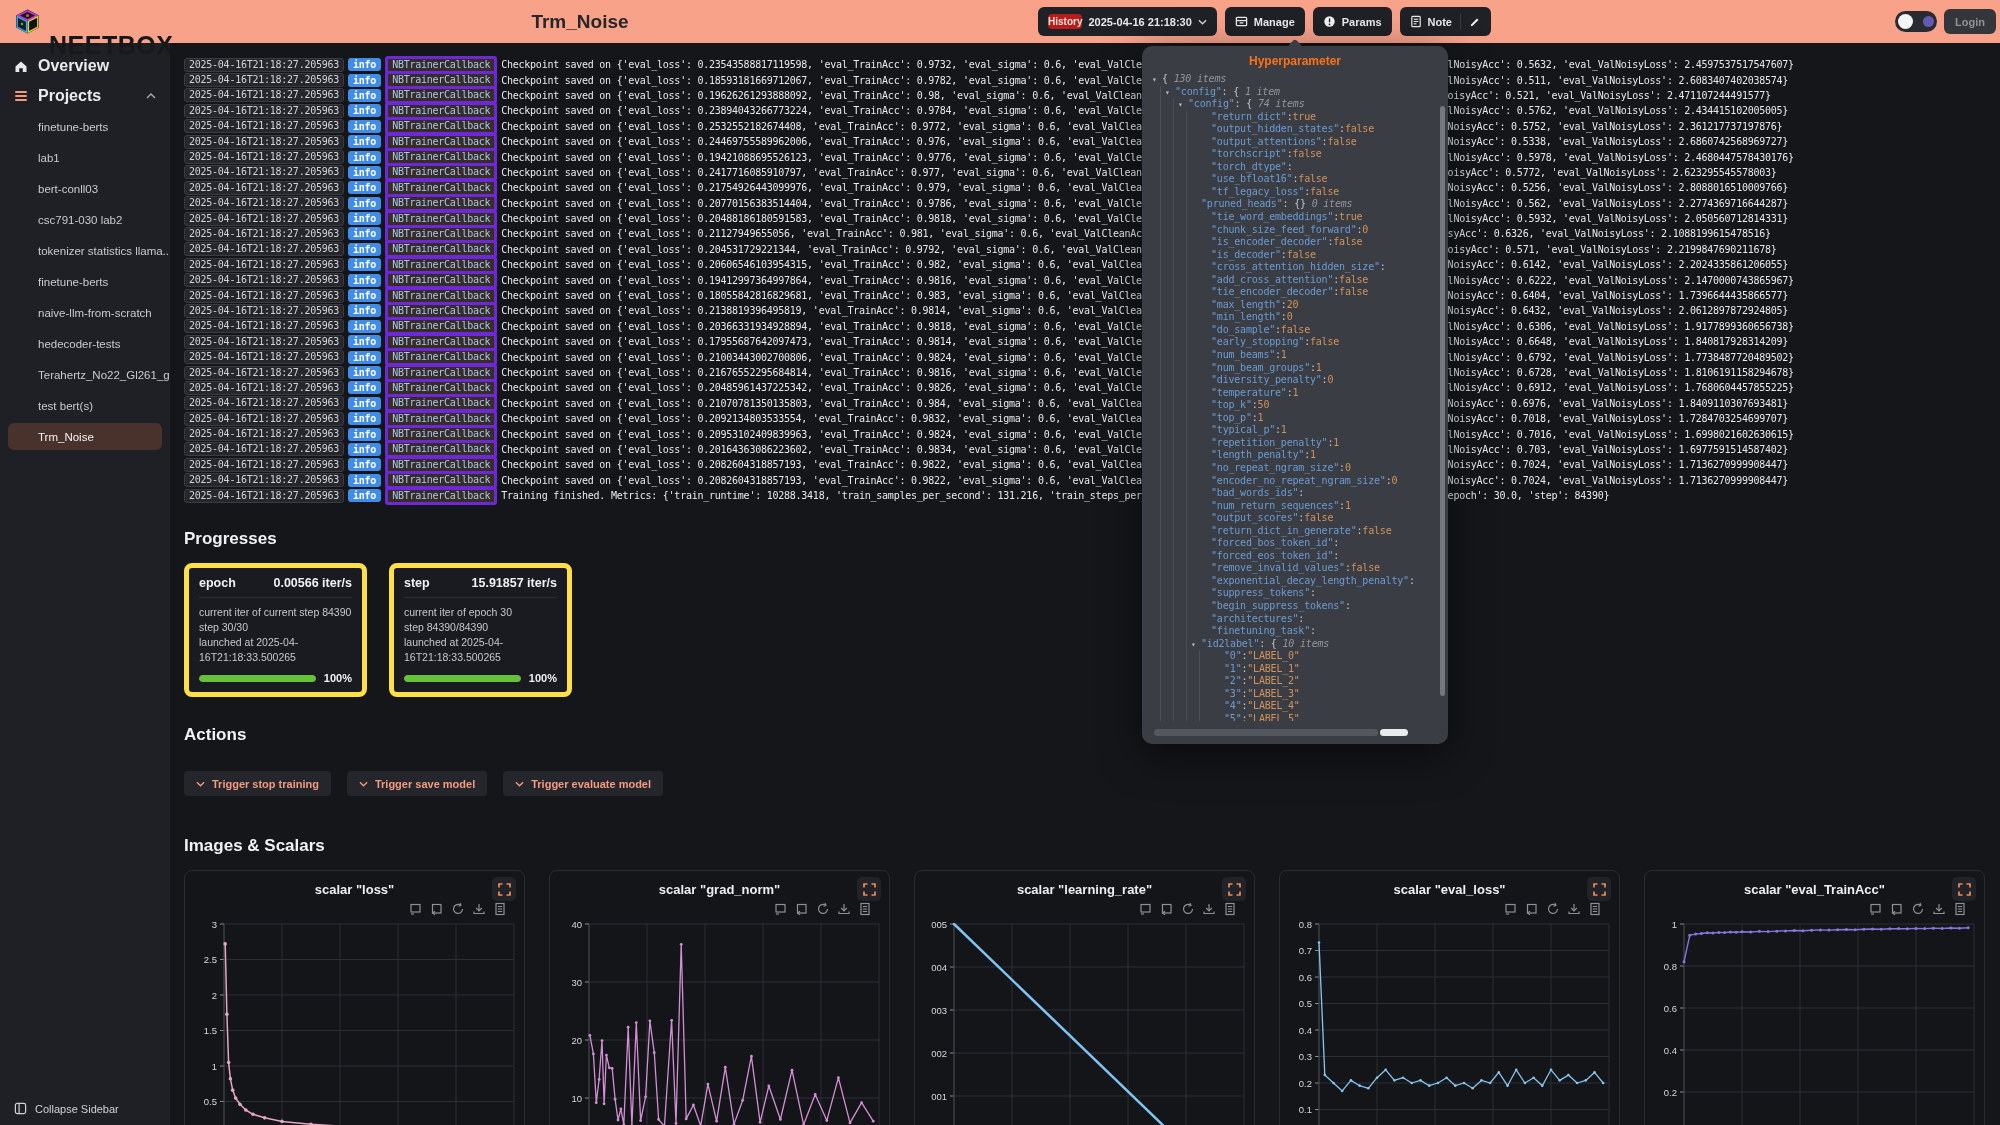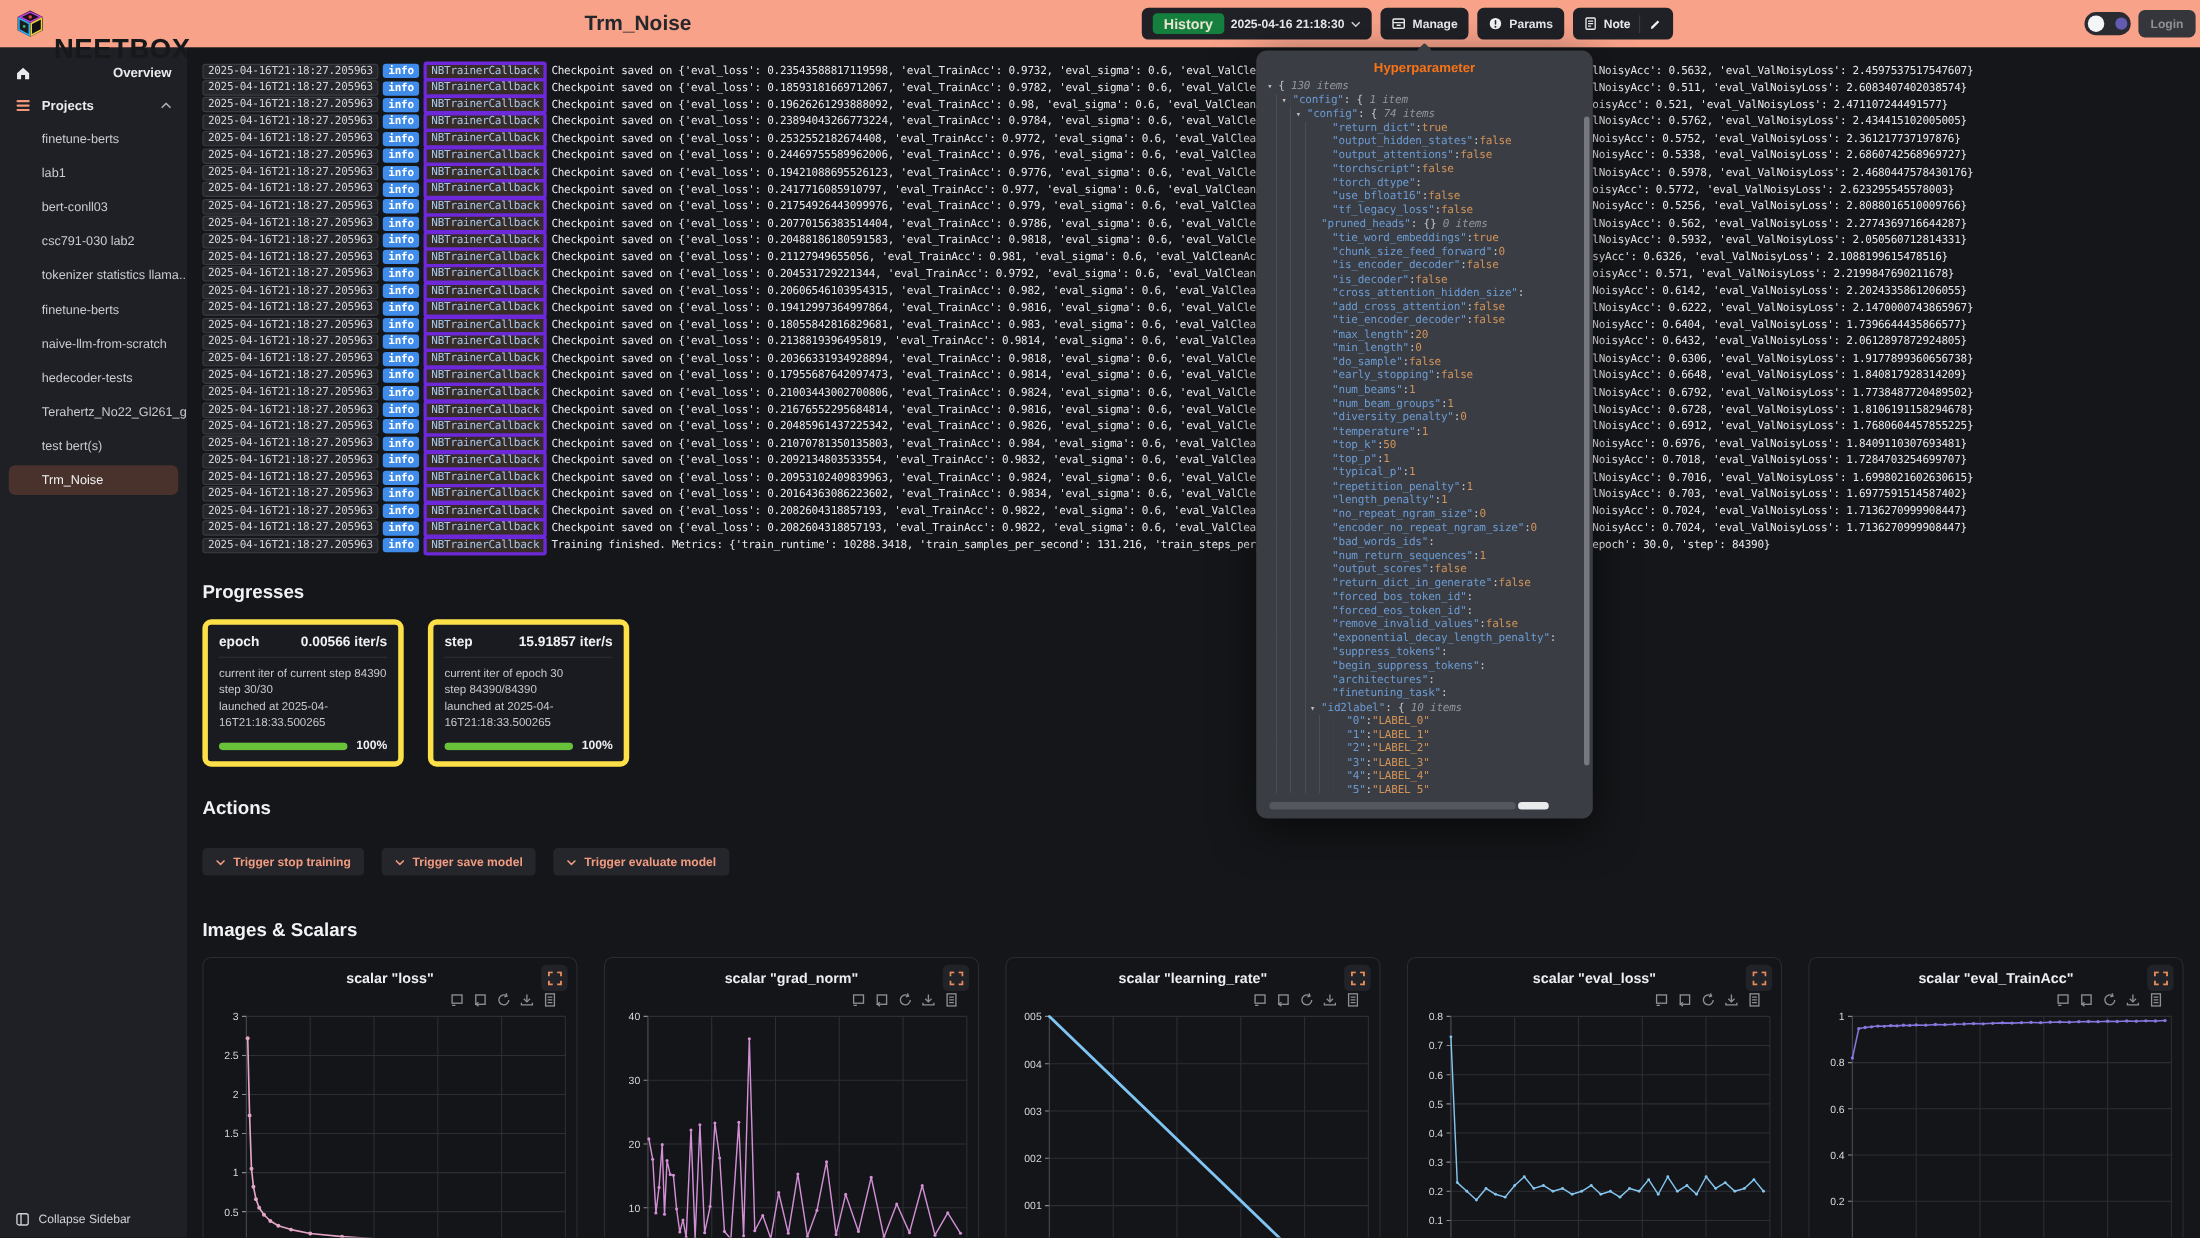--- a/index.html
+++ b/index.html
@@ -6,30 +6,30 @@
   html,body { width:2000px; height:1125px; overflow:hidden; }
   body { background:#151619; font-family:"Liberation Sans",sans-serif; position:relative; }
 
   
   .header { position:absolute; top:0; left:0; right:0; height:43px; background:#f8a28a; display:flex; align-items:center; z-index:40; }
   .brand { display:flex; align-items:center; gap:8px; padding-left:14px; }
   .brand-name { font-size:25px; font-weight:800; color:#17181a; letter-spacing:.5px;margin-top:48px; }
   .header-title { position:absolute; left:580px; transform:translateX(-50%); font-size:19px; font-weight:700; color:#26272b; }
   .header-controls { position:absolute; left:1038px; top:7px; display:flex; gap:8px; align-items:center; }
   .pill { background:#202126; border-radius:6px; display:flex; align-items:center; gap:6px; padding:0 10px; height:29px; color:#e9eaee; font-size:11px; font-weight:700; cursor:pointer; }
-  .history-chip { background:#15803d; color:#eae4d4; border-radius:4px; font-size:13px; padding:2px 10px; font-weight:700; }
+  .history-chip { background:#b91c1c; color:#eae4d4; border-radius:4px; font-size:10px; padding:2px 0; font-weight:700; }
   .pill .seg-divider { width:1px; height:16px; background:#3a3b41; margin:0 2px; }
   .theme-toggle { position:absolute; left:1895px; top:11px; width:42px; height:21px; border-radius:11px; background:#2a2b31; display:flex; align-items:center; justify-content:space-between; padding:0 3px; cursor:pointer; }
   .toggle-knob { width:15px; height:15px; border-radius:50%; background:#f4f5f7; }
   .toggle-moon { width:11px; height:11px; border-radius:50%; background:#6d63c8; opacity:.85; }
   .login-btn { position:absolute; left:1944px; top:9px; height:25px; background:#35363c; border-radius:6px; color:#8f9197; font-size:11px; font-weight:700; padding:0 11px; display:flex; align-items:center; cursor:pointer; }
 
   
   .sidebar { position:absolute; top:43px; left:0; width:170px; bottom:0; background:#1f2025; z-index:30; }
-  .side-row { display:flex; align-items:center; gap:10px; padding:0 14px; height:30px; color:#eaebed; font-size:12px; font-weight:700; cursor:pointer;justify-content:space-between; }
+  .side-row { display:flex; align-items:center; gap:10px; padding:0 14px; height:30px; color:#eaebed; font-size:16px; font-weight:700; cursor:pointer; }
   .side-row.first { margin-top:8px; }
   .side-chevron { margin-left:auto; }
   .proj-item { height:31px; display:flex; align-items:center; padding-left:38px; font-size:11.5px; color:#c9cbcf; cursor:pointer; white-space:nowrap; overflow:hidden; }
   .proj-item.selected { background:#4a322c; border-radius:6px; margin:2px 8px; padding-left:30px; color:#f2f3f5; height:27px; }
   .collapse-row { position:absolute; bottom:10px; left:14px; display:flex; gap:8px; align-items:center; color:#cfd1d5; font-size:11px; cursor:pointer; }
 
   
   .main { position:absolute; left:170px; top:43px; right:0; bottom:0; padding:0 14px; }
   h2.section { font-size:17px; font-weight:700; color:#f1f2f4; }
   #logs-title { margin-top:29px; }

